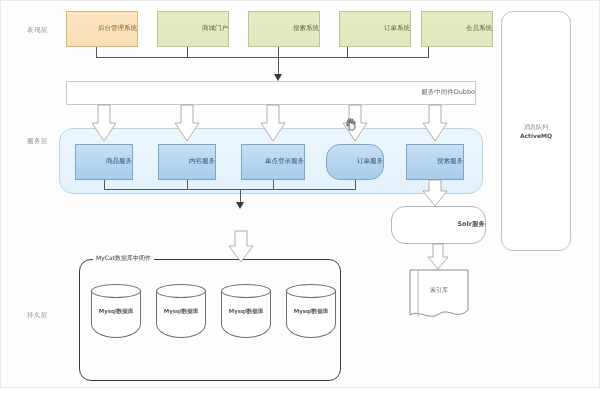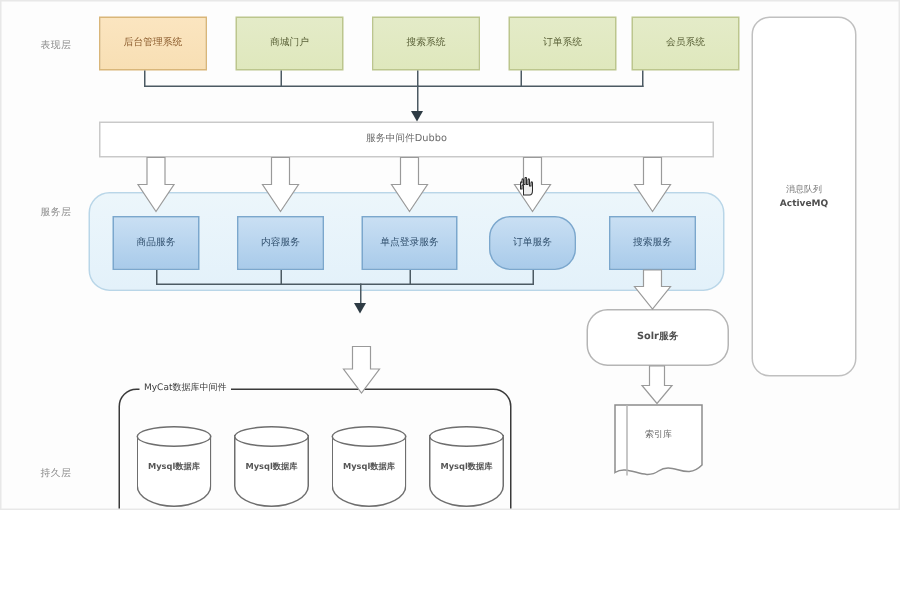--- a/index.html
+++ b/index.html
@@ -3,35 +3,35 @@
 <meta charset="utf-8">
 <style>
   html, body {
     margin: 0;
     padding: 0;
     background: #ffffff;
   }
   #canvas {
     position: relative;
     width: 600px;
-    height: 340px;
+    height: 388px;
     background: #fdfdfd;
     font-family: "DejaVu Sans", "Liberation Sans", sans-serif;
     overflow: hidden;
     border: 1px solid #e8e8e8;
     box-sizing: border-box;
   }
 
   
   .box {
     position: absolute;
     box-sizing: border-box;
     display: flex;
     align-items: center;
-    justify-content: center;
+    justify-content: flex-end;
     text-align: center;
     color: #4a4a4a;
     line-height: 1.15;
   }
   .layer-label {
     position: absolute;
     font-size: 6.5px;
     color: #8a8a8a;
     letter-spacing: .4px;
     white-space: nowrap;

